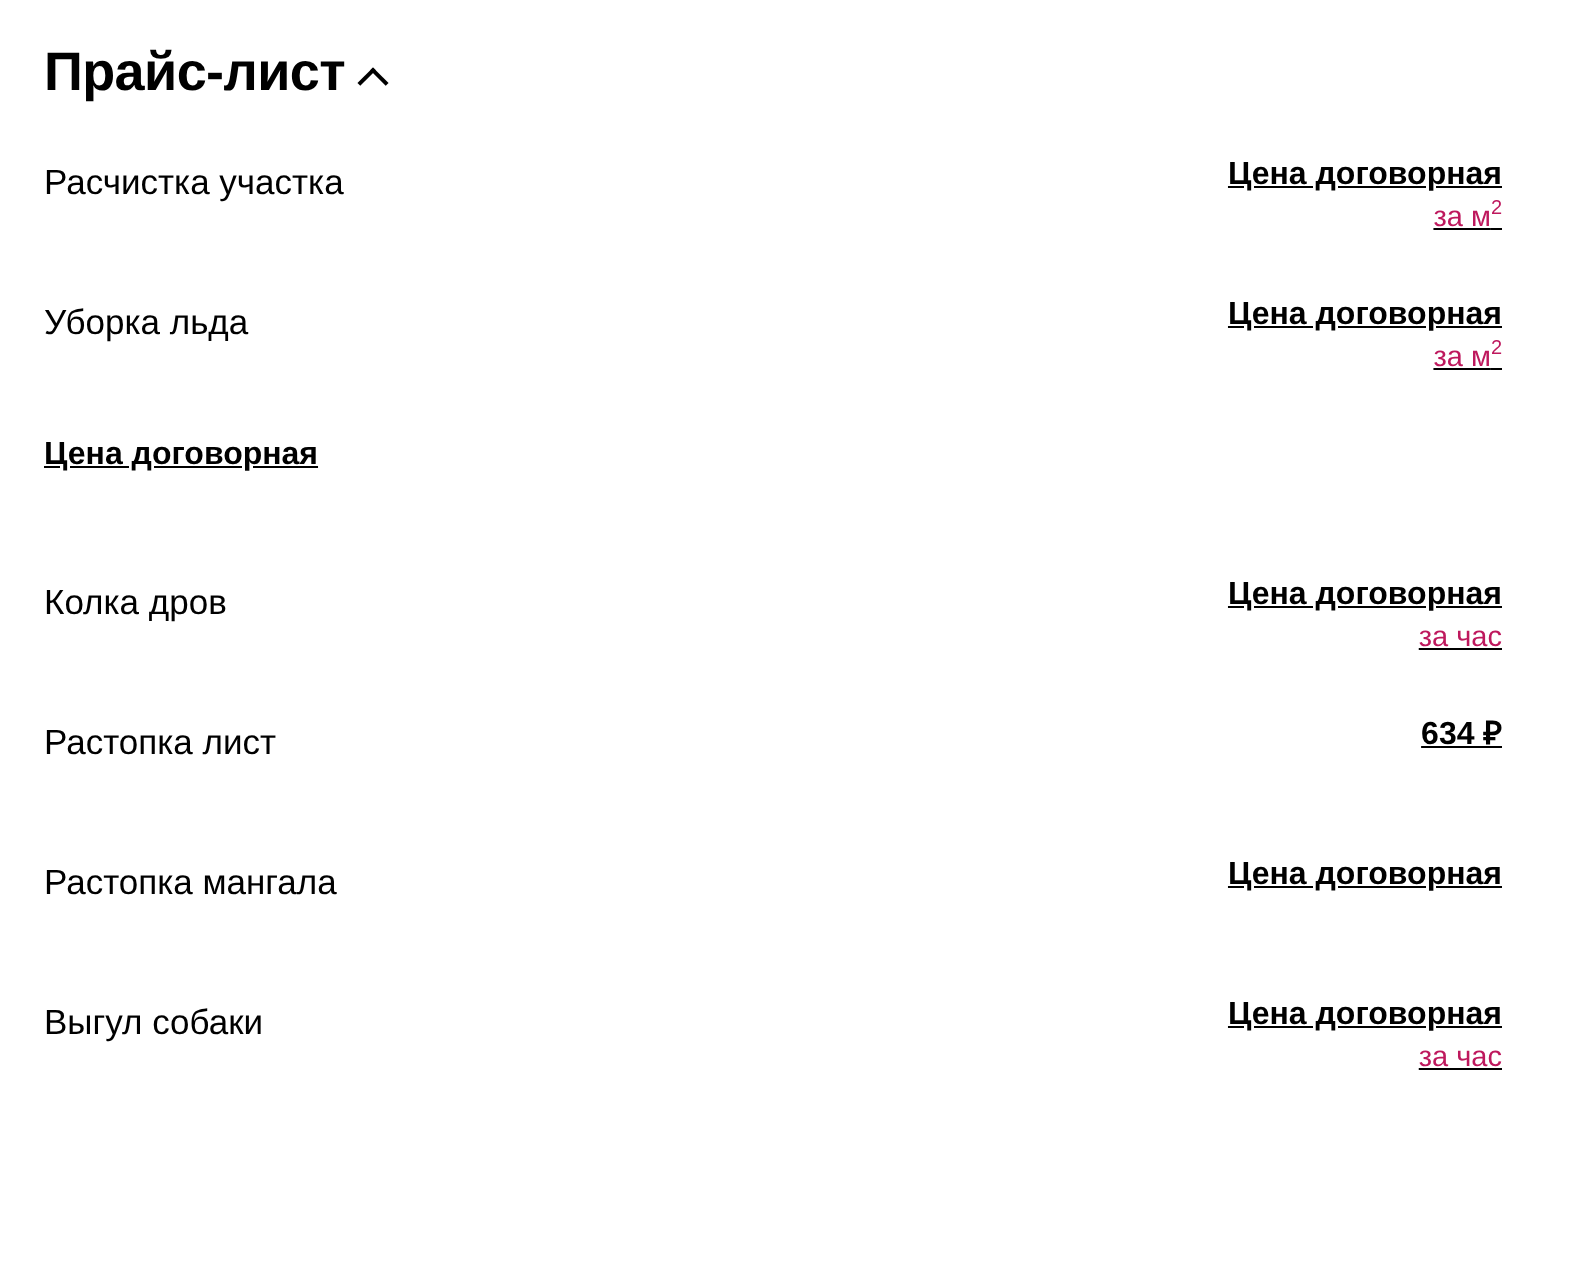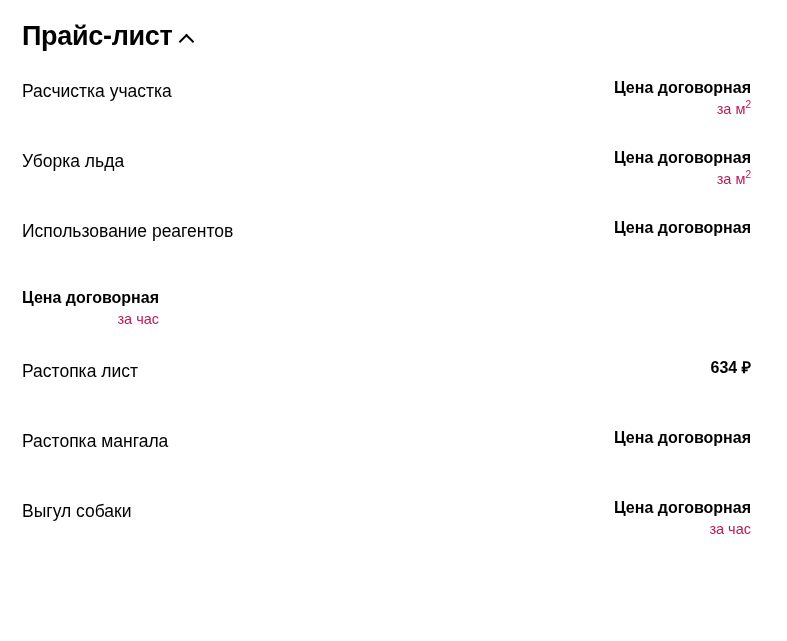--- a/index.html
+++ b/index.html
@@ -68,20 +68,21 @@
   .price-name {
     font-size: 17.5px;
     line-height: 22px;
     color: #000000;
     padding-top: 2px;
     max-width: 480px;
   }
   .price-value-wrap {
     text-align: right;
     flex-shrink: 0;
+    text-decoration: underline;
   }
   .price-value {
     font-size: 16px;
     font-weight: bold;
     color: #000;
     line-height: 20px;
     white-space: nowrap;
   }
   .price-unit {
     font-size: 14.5px;
@@ -115,26 +116,26 @@
         </div>
       </div>
       <div class="price-row">
         <div class="price-name">Уборка льда</div>
         <div class="price-value-wrap">
           <div class="price-value">Цена договорная</div>
           <div class="price-unit"><span>за м</span><sup>2</sup></div>
         </div>
       </div>
       <div class="price-row">
-        <div class="price-name">Использование реагентов</div>
         <div class="price-value-wrap">
           <div class="price-value">Цена договорная</div>
         </div>
       </div>
       <div class="price-row">
+        <div class="price-name">Колка дров</div>
         <div class="price-value-wrap">
           <div class="price-value">Цена договорная</div>
           <div class="price-unit">за час</div>
         </div>
       </div>
       <div class="price-row">
         <div class="price-name">Растопка лист</div>
         <div class="price-value-wrap">
           <div class="price-value">634 ₽</div>
         </div>

